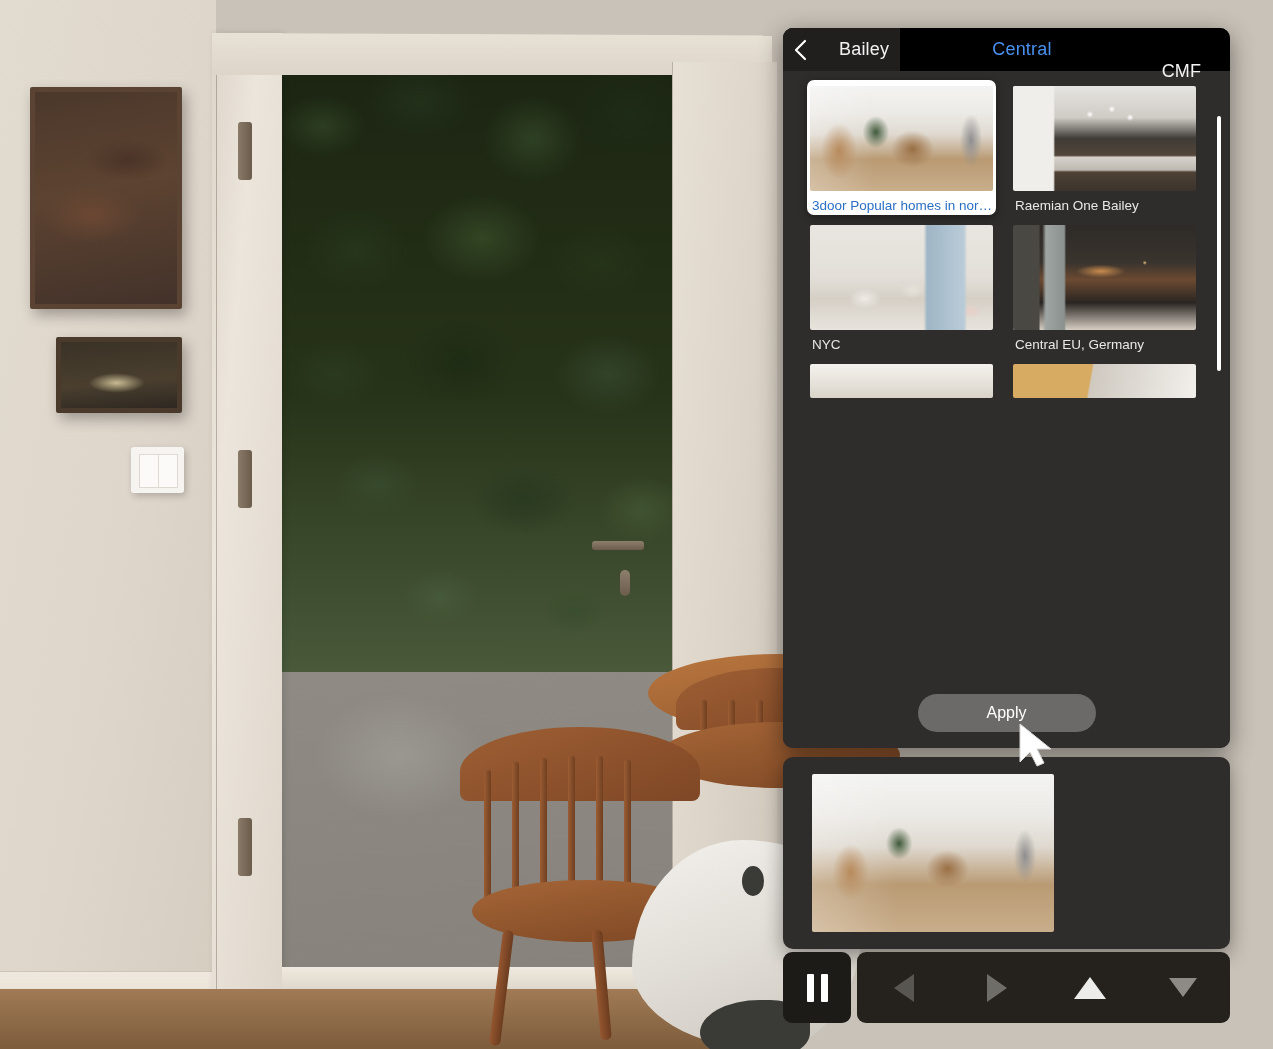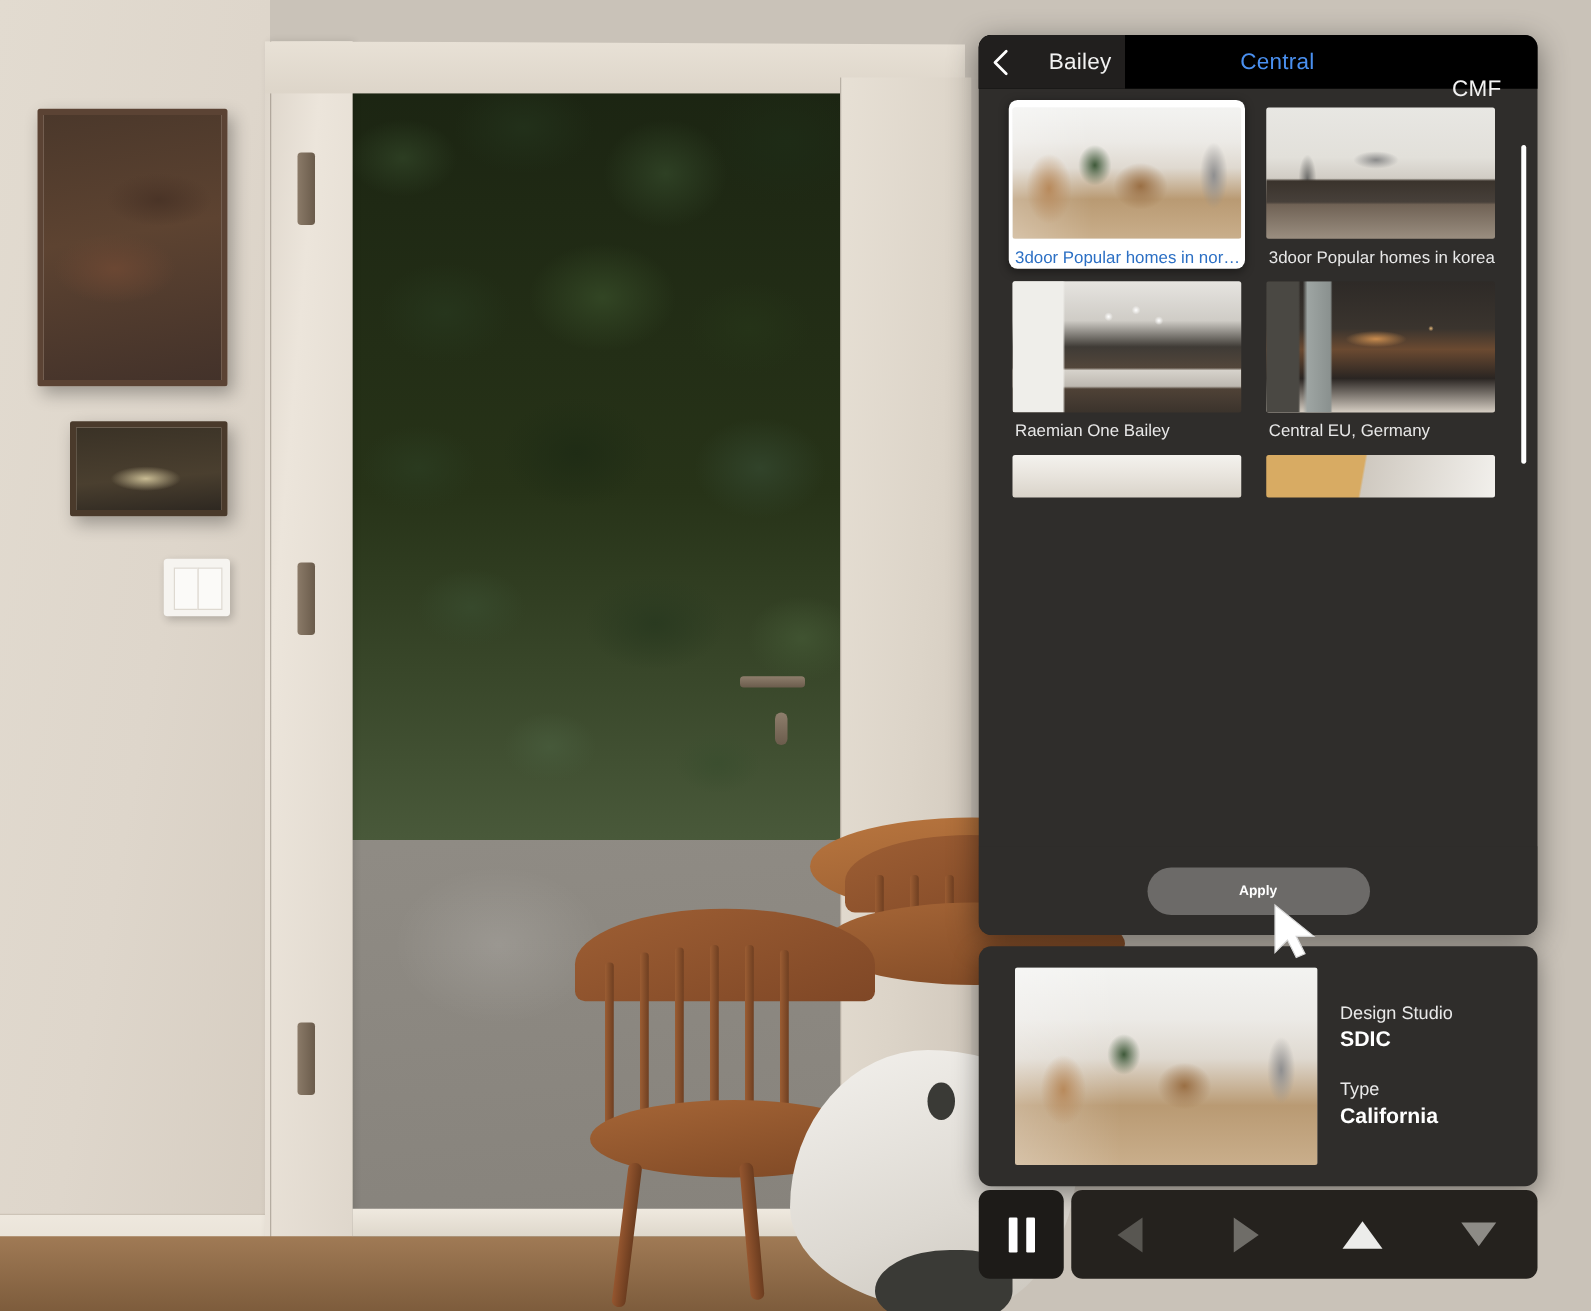--- a/index.html
+++ b/index.html
@@ -318,24 +318,23 @@
   }
 
   #apply-bar {
     position:absolute; left:0; bottom:0; width:447px; height:71px;
     background:#2f2d2b;
     display:flex; align-items:center; justify-content:center;
     z-index:4;
   }
   #apply-btn {
     width:178px; height:38px; border:none; border-radius:19px;
-    background:#6c6a68; color:#fff; font-size:11px;
+    background:#6c6a68; color:#fff; font-size:16px;
     font-family:"Liberation Sans", sans-serif;
     cursor:pointer;
-    font-weight:bold;
   }
 
   
   #info-panel {
     position:absolute; left:783px; top:757px; width:447px; height:192px;
     background:#2f2d2b; border-radius:10px;
     box-shadow:0 6px 20px rgba(0,0,0,.4);
     display:flex; align-items:center;
   }
   #preview {
@@ -432,26 +431,26 @@
 
 <div id="list-panel">
 
   <div id="grid-scroll">
     <div id="grid">
         <div class="card selected">
           <div class="thumb th-cal"></div>
           <div class="cap">3door Popular homes in north...</div>
         </div>
         <div class="card">
-          <div class="thumb th-korea"></div>
-          <div class="cap">3door Popular homes in korea</div>
+          <div class="thumb th-raemian"></div>
+          <div class="cap">Raemian One Bailey</div>
         </div>
         <div class="card">
-          <div class="thumb th-raemian"></div>
-          <div class="cap">Raemian One Bailey</div>
+          <div class="thumb th-nyc"></div>
+          <div class="cap">NYC</div>
         </div>
         <div class="card">
           <div class="thumb th-germany"></div>
           <div class="cap">Central EU, Germany</div>
         </div>
         <div class="card partial">
           <div class="thumb th-partialA"></div>
         </div>
         <div class="card partial">
           <div class="thumb th-partialB"></div>
@@ -475,27 +474,20 @@
       <path d="M12 2 L3 11 L12 20" fill="none" stroke="#ffffff" stroke-width="2.2" stroke-linecap="round" stroke-linejoin="round"></path>
     </svg>
   </div>
   <div class="tab" id="tab-studio" style="color: rgb(242, 242, 242);">Bailey</div>
   <div class="tab active" id="tab-interior" style="color: rgb(74, 144, 240);">Central</div>
   <div class="tab" id="tab-cmf" style="color: rgb(242, 242, 242); margin-top: 44px;">CMF</div>
 </div>
 
 <div id="info-panel">
   <div id="preview" class="th-cal"></div>
-  <div id="info-text">
-    <div class="info-label">Design Studio</div>
-    <div class="info-value">SDIC</div>
-    <div class="info-gap"></div>
-    <div class="info-label">Type</div>
-    <div class="info-value">California</div>
-  </div>
 </div>
 
 <div id="pause-bar">
   <div class="pause-bars">
     <span></span>
       <span></span>
   </div>
 </div>
 <div id="nav-bar">
   <div class="navbtn">

